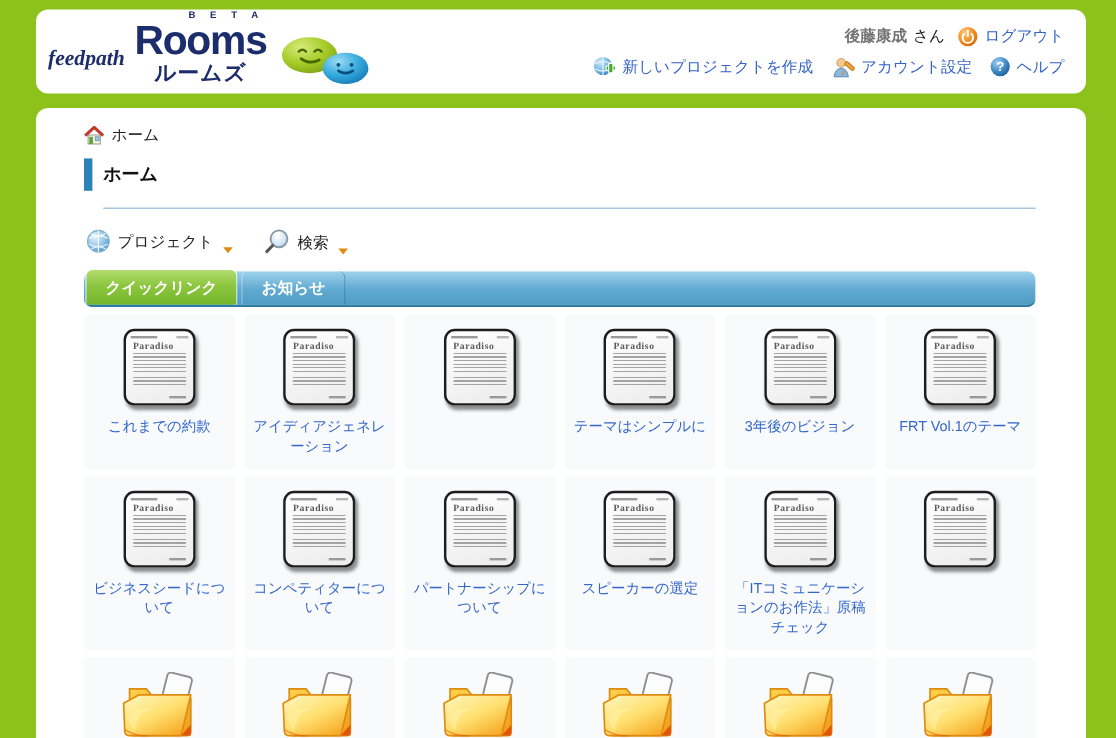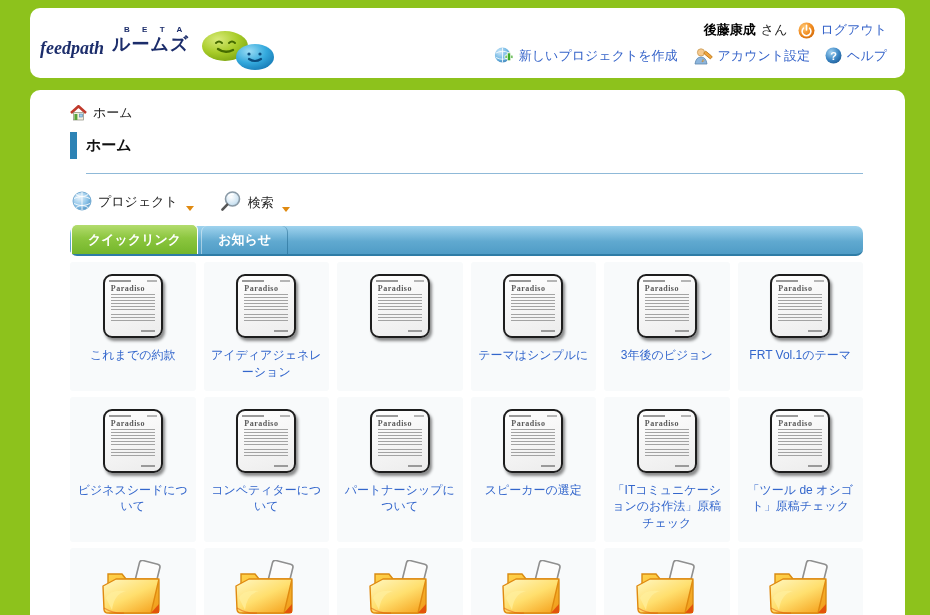--- a/index.html
+++ b/index.html
@@ -37,21 +37,21 @@
     text-align:center; font-size:18px; font-weight:bold; color:#1c2d6b;
     letter-spacing:1px; margin-top:-2px;
   }
   .mascots{ margin-left:2px; margin-top:14px; }
 
   .header-right{
     display:flex; flex-direction:column; align-items:flex-end; gap:7px;
     font-size:13px;
   }
   .header-row{ display:flex; align-items:center; gap:5px; }
-  .user-name{ font-weight:bold; color:#000000; }
+  .user-name{ font-weight:bold; color:#737373; }
   .user-suffix{ color:#222; margin-right:6px; }
   .hlink{ color:#3563c9; cursor:pointer; }
   .hicon{ display:inline-block; vertical-align:middle; }
   .gap-l{ margin-left:10px; }
 
   
   .content-card{
     position:absolute; left:30px; top:90px; width:875px; height:540px;
     background:#fff; border-radius:10px 10px 0 0;
     padding:12px 42px 0 40px;
@@ -137,20 +137,21 @@
   .icon-svg{ display:block; }
 </style>
 </head>
 <body>
 
 <div class="header-card">
   <div class="logo">
     <span class="logo-feedpath">feedpath</span>
     <span class="logo-rooms-wrap">
       <span class="logo-beta">B E T A</span>
+      <span class="logo-rooms">Rooms</span>
       <div class="logo-katakana">ルームズ</div>
     </span>
     <span class="mascots">
       <svg class="icon-svg" width="76" height="42" viewBox="0 0 76 42">
         <defs>
           <radialGradient id="gblob" cx="35%" cy="28%" r="80%">
             <stop offset="0" stop-color="#d8ea7a"></stop>
               <stop offset=".55" stop-color="#a8cc29"></stop>
               <stop offset="1" stop-color="#7ba410"></stop>
           </radialGradient>
@@ -458,21 +459,20 @@
       <div class="doc-head">
             <span class="h-l"></span>
             <span class="h-r"></span>
           </div>
       <div class="doc-title">Paradiso</div>
       <div class="doc-para"></div>
       <div class="doc-para p2"></div>
       <div class="doc-foot"></div>
     </div>
 
-    <span class="cell-label">「ツール de オシゴト」原稿チェック</span>
   </div>
       <div class="cell">
 
     <div class="folder-icon">
       <svg class="icon-svg" width="66" height="60" viewBox="0 0 66 60">
         <defs>
           <linearGradient id="fback" x1="0" y1="0" x2="1" y2="1">
             <stop offset="0" stop-color="#ffd24a"></stop>
                 <stop offset="1" stop-color="#f09c1a"></stop>
           </linearGradient>

